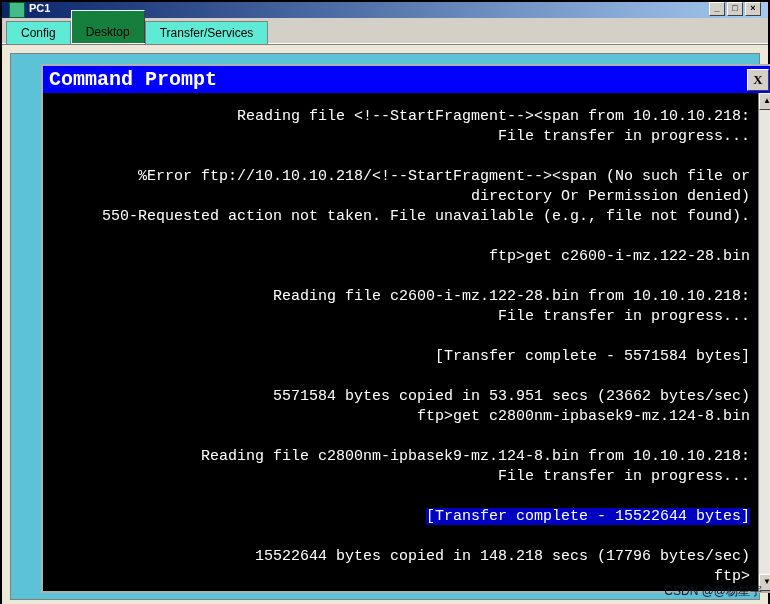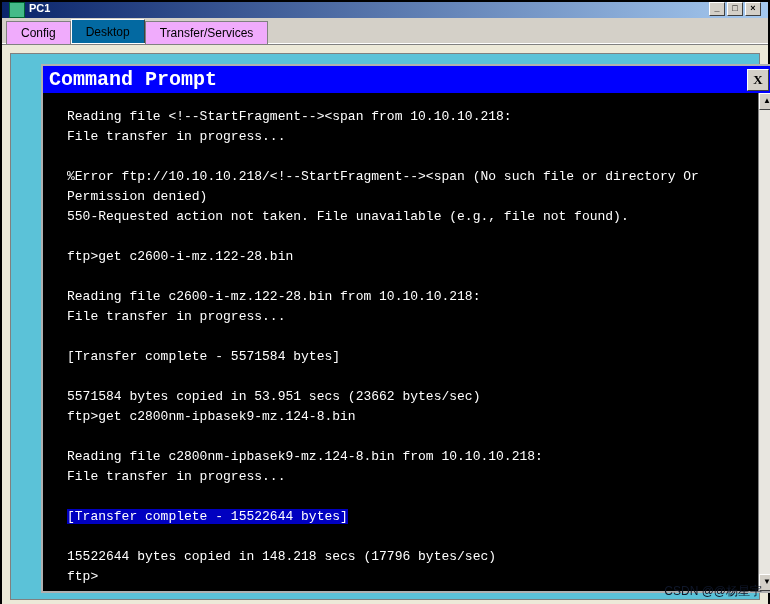--- a/index.html
+++ b/index.html
@@ -52,33 +52,33 @@
   .tab-strip {
     display: flex;
     align-items: flex-end;
     height: 26px;
     padding: 3px 4px 0 4px;
     background: #d4d0c8;
     border-bottom: 1px solid #fff;
   }
   .tab {
     padding: 4px 14px;
-    background: #f0abfc;
+    background: #5eead4;
     border: 1px solid #808080;
     border-bottom: none;
     margin-right: 0px;
     font-size: 12px;
     position: relative;
     top: 1px;
   }
   .tab.active {
-    background: #0369a1;
+    background: #15803d;
     border-color: #fff #404040 #ece9d8 #fff;
     top: 0;
-    padding-top: 5px;
+    padding-top: 14px;
   }
   .content-area {
     flex: 1;
     background: #ece9d8;
     border-top: 1px solid #808080;
     padding: 8px;
   }
   .desktop-bg {
     width: 100%;
     height: 100%;
@@ -120,25 +120,26 @@
   .term-wrap {
     flex: 1;
     display: flex;
     background: #000;
   }
   .terminal {
     flex: 1;
     background: #000;
     color: #fff;
     font-family: "Courier New", monospace;
-    font-size: 13px;
+    font-size: 15px;
     line-height: 20px;
     padding: 14px 8px 4px 24px;
     white-space: pre-wrap;
     overflow: hidden;
+    text-align: right;
   }
   .terminal .hl {
     background: #0000c0;
     color: #fff;
   }
   .scrollbar {
     width: 17px;
     background: #d4d0c8;
     display: flex;
     flex-direction: column;

